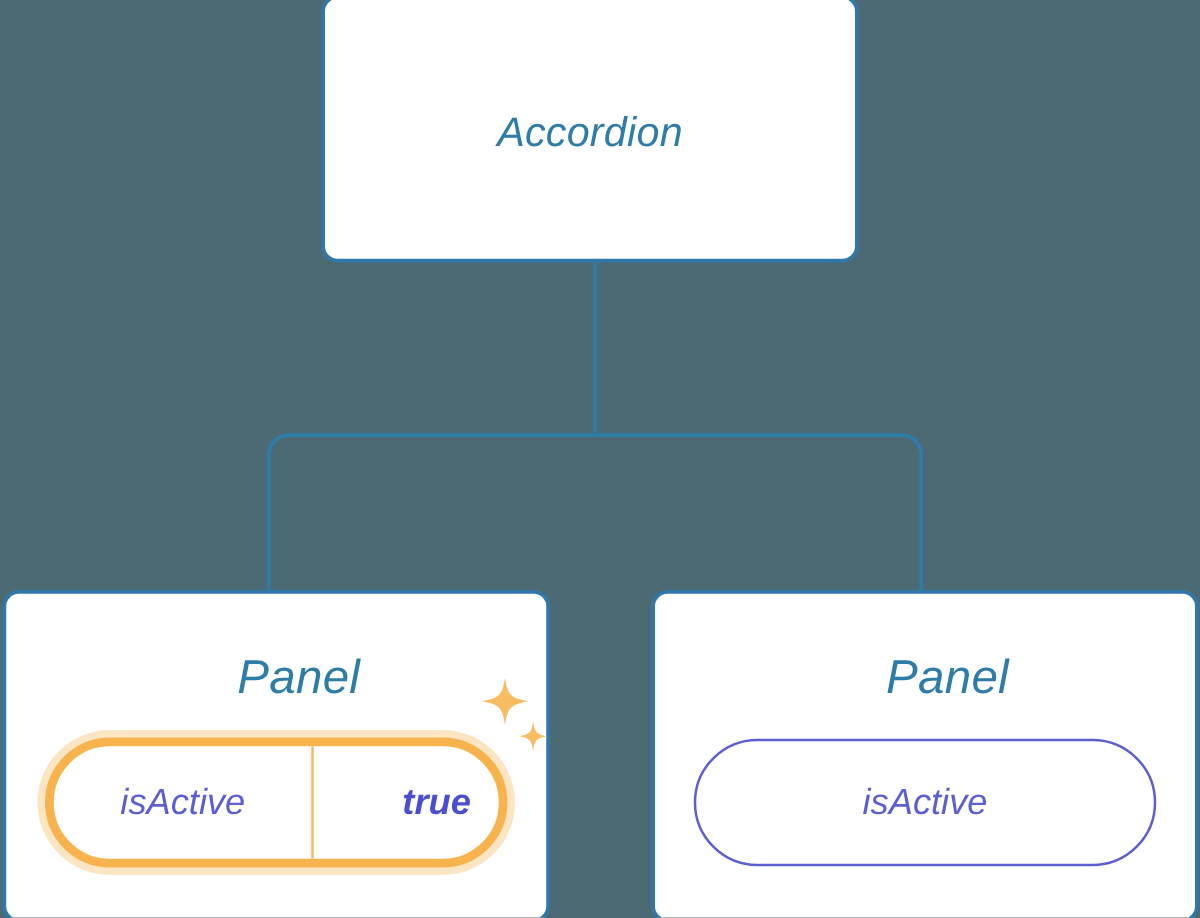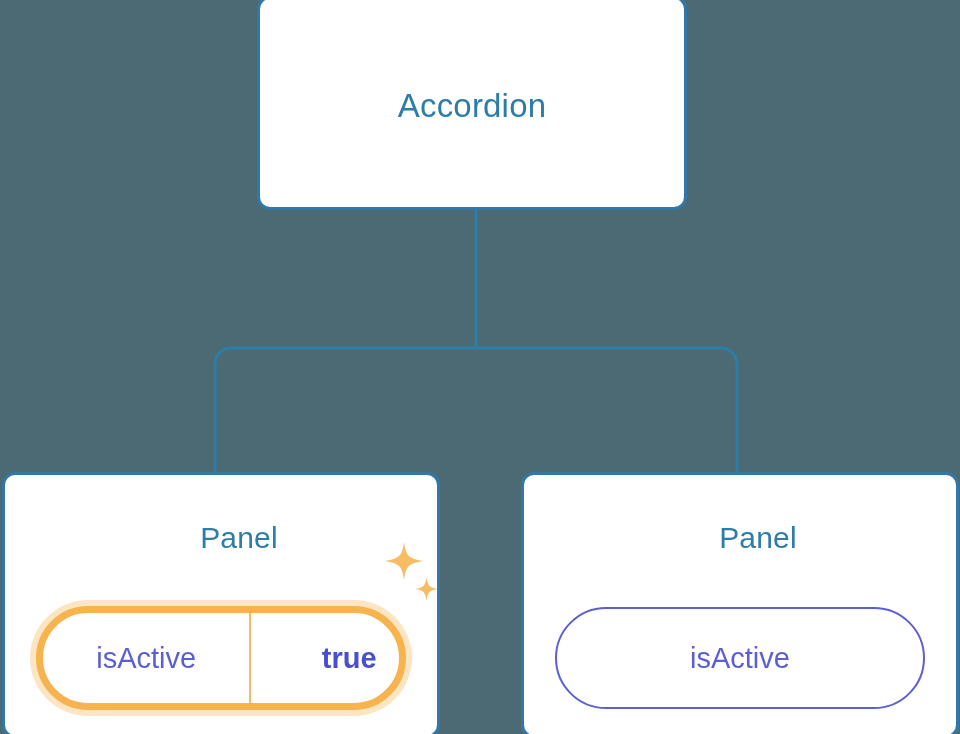--- a/index.html
+++ b/index.html
@@ -11,20 +11,21 @@
     width: 960px;
     height: 734px;
     background: #4c6a73;
     font-family: "Liberation Sans", sans-serif;
     overflow: hidden;
   }
   #stage {
     position: relative;
     width: 960px;
     height: 642px;
+    font-style: italic;
   }
 
   
   #connectors {
     position: absolute;
     left: 0;
     top: 0;
     width: 960px;
     height: 734px;
     pointer-events: none;
@@ -70,34 +71,33 @@
     height: 266px;
   }
   #panel-card-right {
     left: 521px;
     top: 472px;
     width: 438px;
     height: 266px;
   }
   .panel-card .card-title {
     top: 46px;
-    font-size: 30px;
+    font-size: 38px;
     margin-left: 36px;
   }
 
   
   .prop-pill {
     position: absolute;
     display: flex;
     align-items: stretch;
     box-sizing: border-box;
     border-radius: 999px;
     background: #ffffff;
     overflow: hidden;
-    margin-top: 16px;
   }
   .prop-pill .pill-key,
   .prop-pill .pill-val {
     display: flex;
     align-items: center;
     justify-content: center;
     box-sizing: border-box;
     white-space: nowrap;
   }
   .prop-pill .pill-key {

